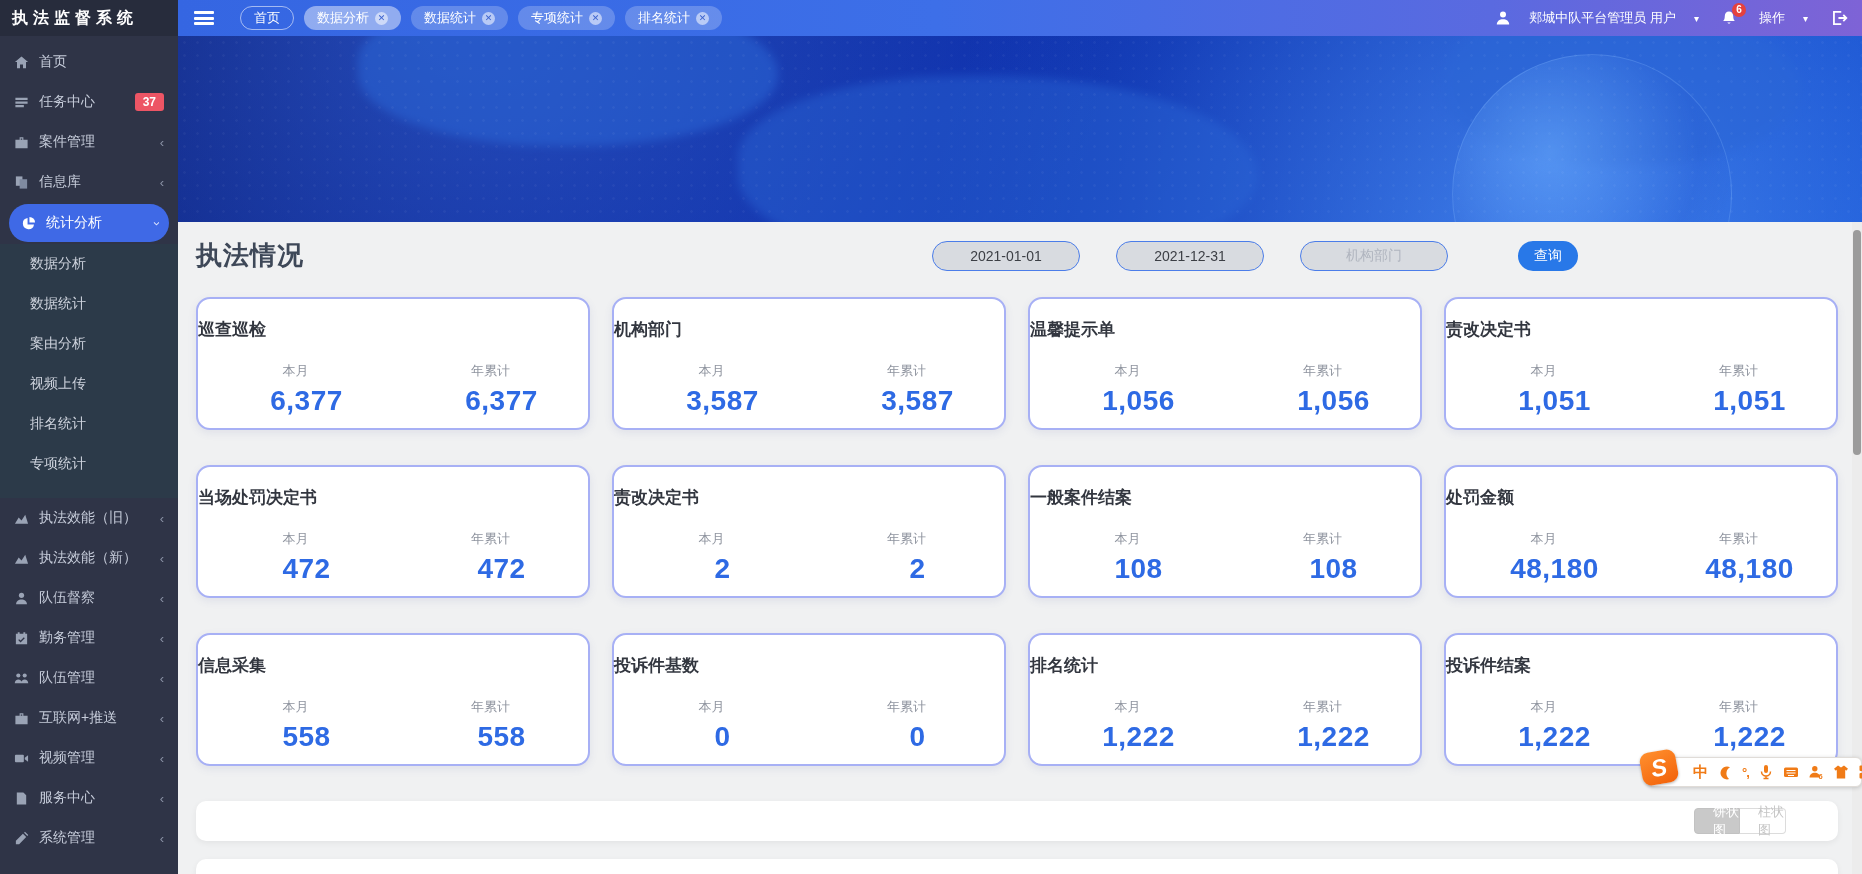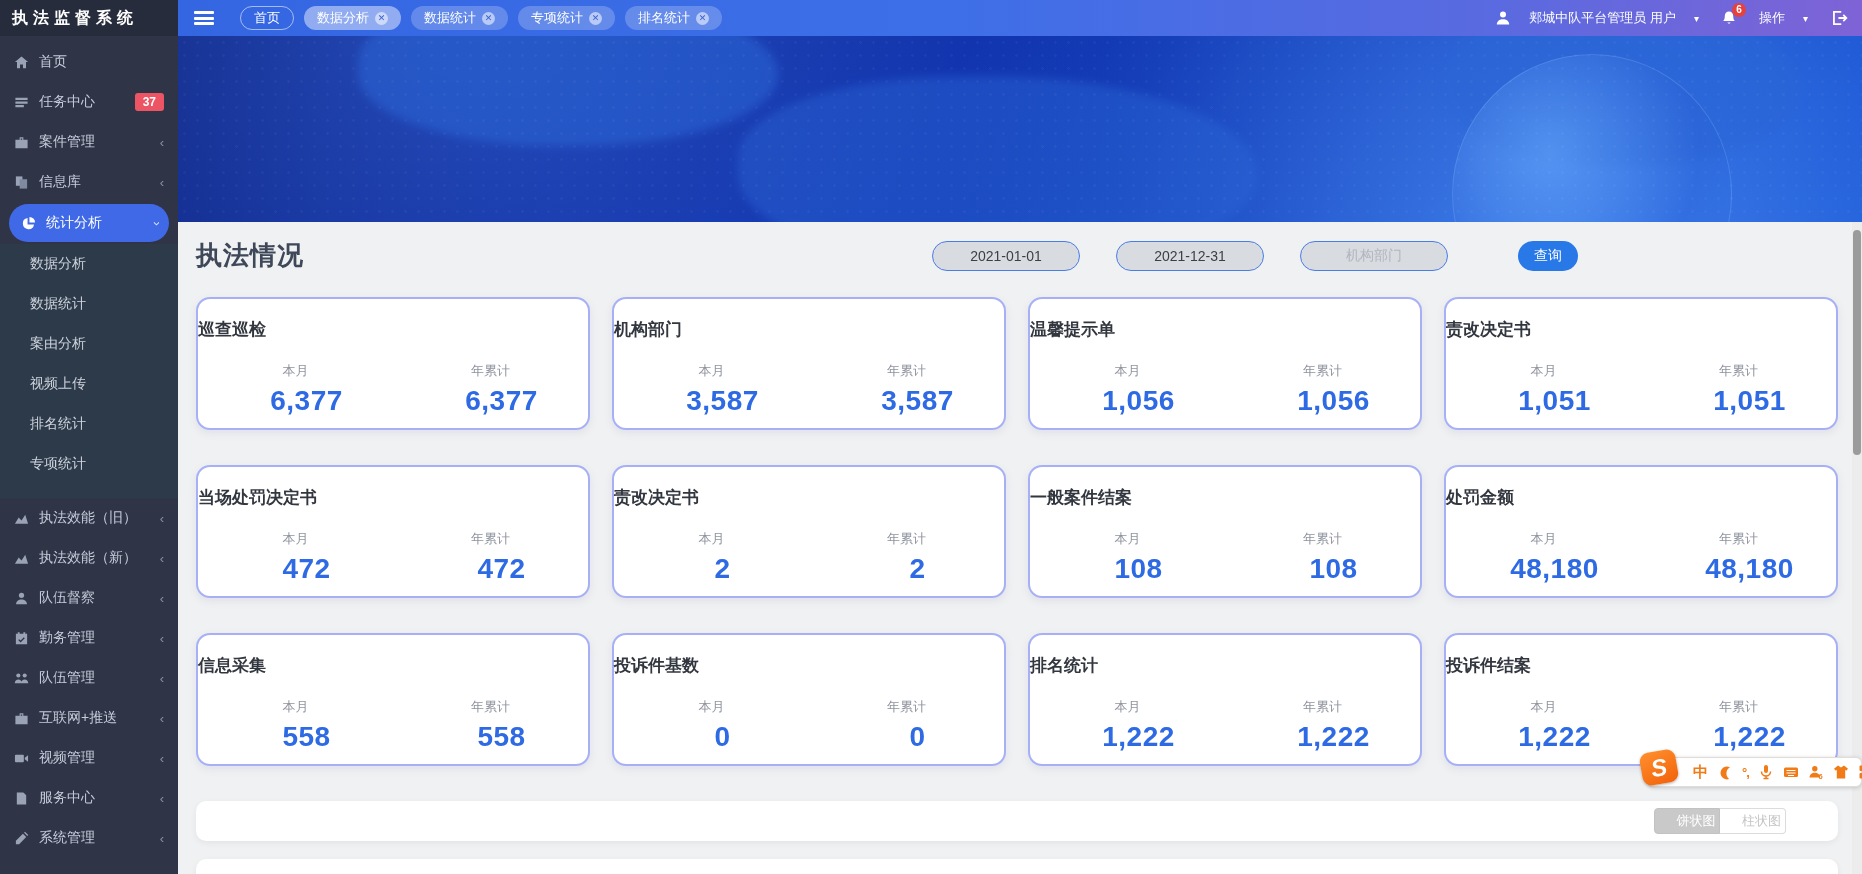--- a/index.html
+++ b/index.html
@@ -72,21 +72,21 @@
   .cards { margin-top:24px; display:grid; grid-template-columns:repeat(4,1fr); gap:35px 22px; }
   .card { background:#fff; border:2px solid #a7b0f5; border-radius:14px; height:133px; padding-top:19px; box-shadow:0 3px 8px rgba(80,90,160,.10); }
   .card-title { text-align:left; font-size:17px; font-weight:bold; color:#32363f; }
   .card-stats { display:flex; margin-top:21px; }
   .stat { flex:1; text-align:center; }
   .stat-label { font-size:13px; color:#8e939e; }
   .stat-value { margin-top:5px; font-size:28px; font-weight:bold; color:#2e6ae4; letter-spacing:.5px;margin-left:22px; }
 
   .chart-panel { margin-top:35px; height:40px; background:#fff; border-radius:10px; box-shadow:0 2px 6px rgba(0,0,0,.06); display:flex; align-items:center; justify-content:flex-end; padding-right:52px; }
   .toggle-group { display:flex; }
-  .tg-btn { height:26px; width:66px; font-size:13px; display:flex; align-items:center; justify-content:center; cursor:pointer;padding-left:18px; }
+  .tg-btn { height:26px; width:46px; font-size:13px; display:flex; align-items:center; justify-content:center; cursor:pointer;padding-left:18px; }
   .tg-btn.sel { background:#c9c9c9; color:#fff; border:1px solid #c2c2c2; border-radius:4px 0 0 4px; }
   .tg-btn.unsel { background:#fff; color:#c5c5c5; border:1px solid #dcdcdc; border-left:none; border-radius:0 4px 4px 0; }
   .panel2 { margin-top:18px; height:120px; background:#fff; border-radius:10px; box-shadow:0 2px 6px rgba(0,0,0,.06); }
 
   
   .scrollbar { position:absolute; right:0; top:222px; bottom:0; width:10px; background:#ececec; }
   .scroll-thumb { position:absolute; top:8px; left:1px; width:8px; height:225px; background:#9b9b9b; border-radius:4px; }
 
   
   .ime { position:absolute; left:1648px; top:757px; width:214px; height:30px; background:#fff; border:1px solid #e0dcd8; border-radius:6px; box-shadow:0 1px 4px rgba(0,0,0,.18); display:flex; align-items:center; gap:9px; padding-left:44px; z-index:50; }

